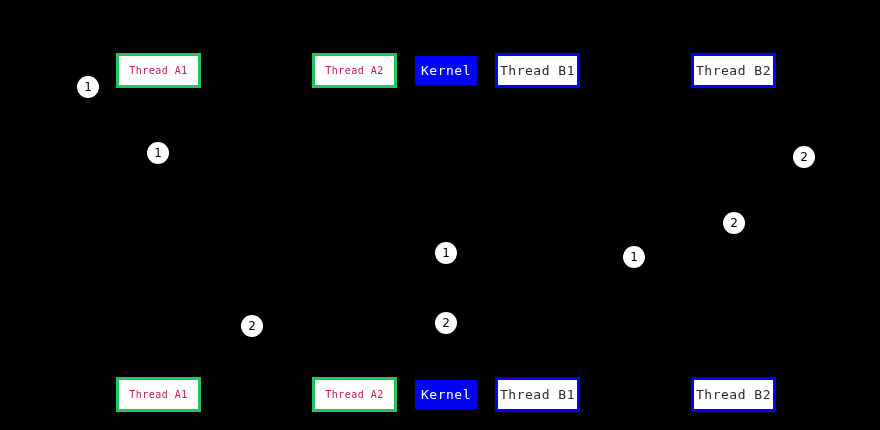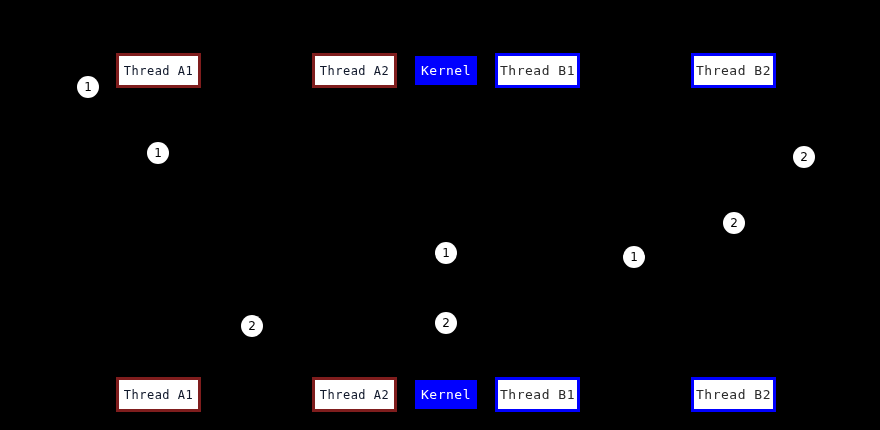--- a/index.html
+++ b/index.html
@@ -28,23 +28,23 @@
     letter-spacing: 0.5px;
   }
   .participant .plabel {
     display: block;
     line-height: 1;
   }
 
   
   .p-red {
     background: #FFFFFF;
-    border: 3px solid #7f1d1d;
-    color: #0f172a;
-    font-size: 12px;
+    border: 3px solid #22c55e;
+    color: #be185d;
+    font-size: 10px;
   }
   
   .p-blue {
     background: #FFFFFF;
     border: 3px solid #0000FF;
     color: #2b2b2b;
     font-size: 13px;
   }
   
   .p-solid-blue {

